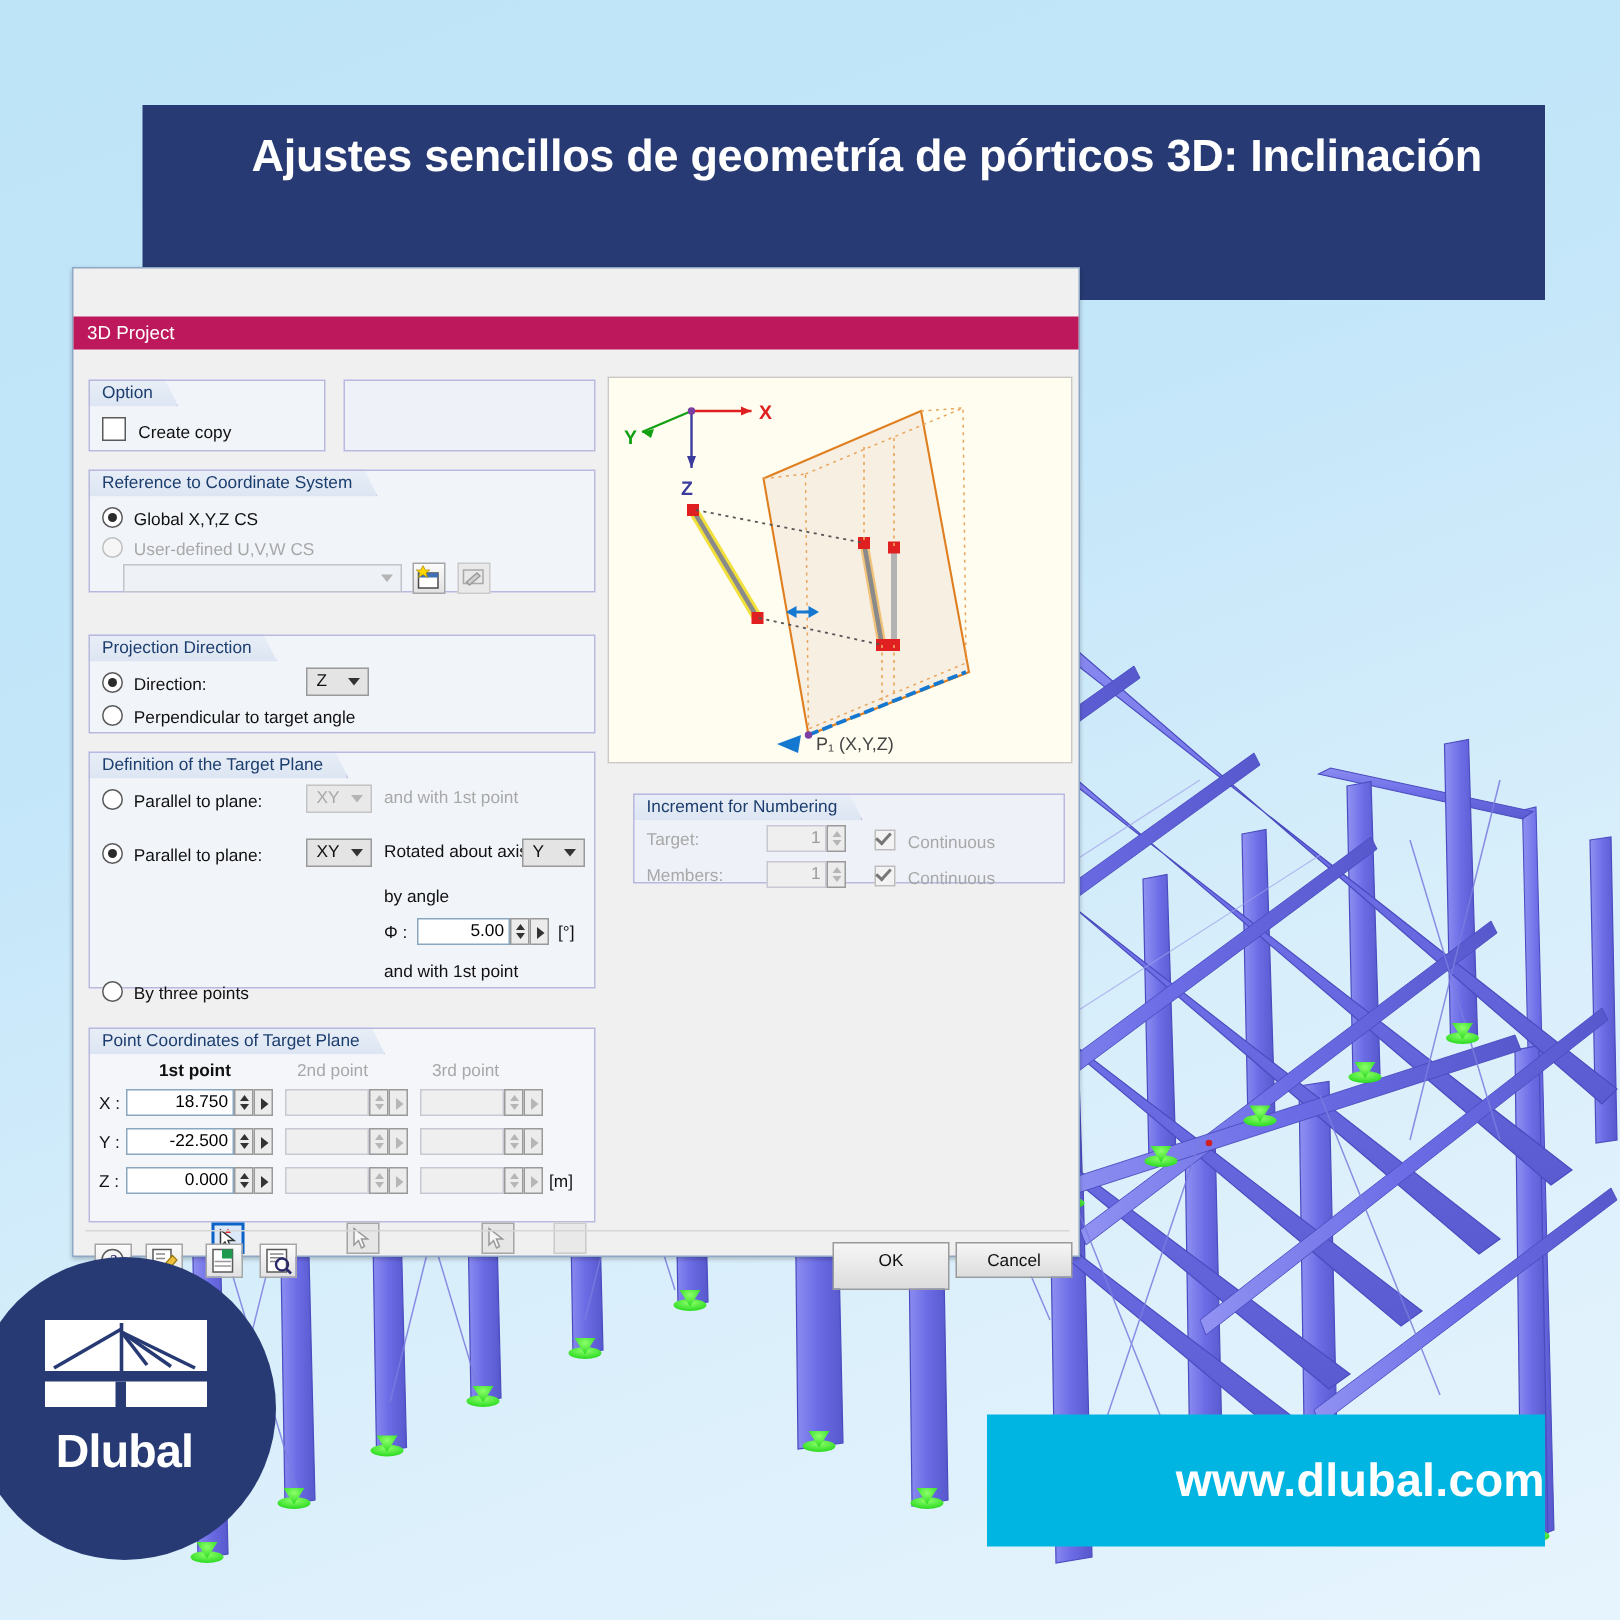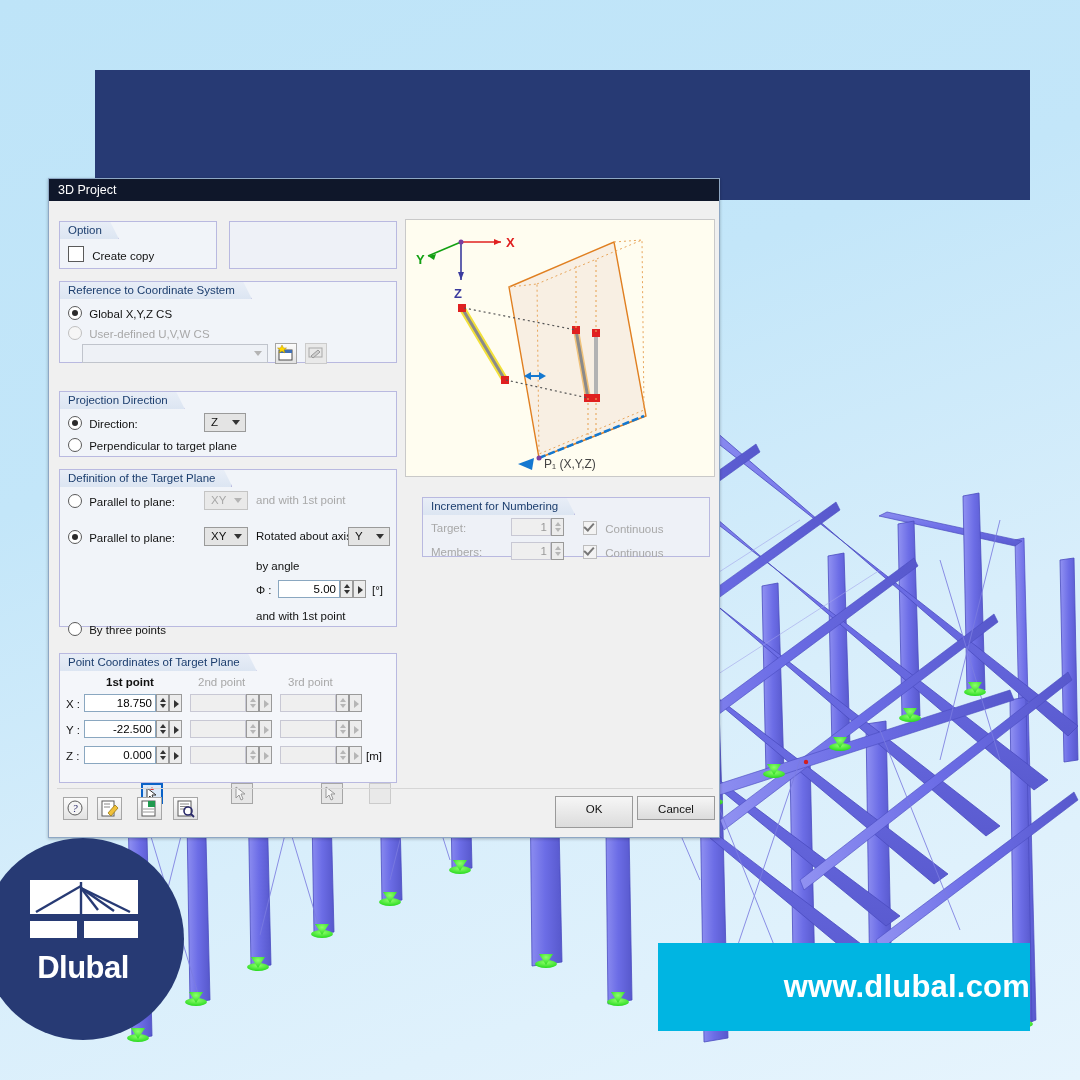--- a/index.html
+++ b/index.html
@@ -21,22 +21,22 @@
   #title-banner .tline.l1{text-align:right;}
   
   #model-layer{position:absolute;left:0;top:0;width:1080px;height:1080px;pointer-events:none;}
   
   #dialog{
     position:absolute;left:48px;top:178px;width:672px;height:660px;
     background:#f0f0f0;border:1px solid #8ea7c4;box-sizing:border-box;
     box-shadow:0 1px 3px rgba(0,0,0,.25);
   }
   #dialog-titlebar{
-    height:22px;background:#0f172a;color:#fff;font-size:12.5px;
-    padding:4px 0 0 9px;box-sizing:border-box;
+    height:22px;background:#be185d;color:#fff;font-size:12.5px;
+    padding:4px 0 0 9px;box-sizing:border-box;margin-top:32px;
   }
   #dialog-body{position:relative;width:100%;height:calc(100% - 22px);}
   .gb{
     position:absolute;border:1px solid #b9b9e0;background:#f1f4f9;
     box-sizing:border-box;
   }
   .gb>.gb-title{
     position:absolute;left:-1px;top:-1px;height:17px;line-height:17px;
     background:linear-gradient(180deg,#e8eef7 0%,#dce5f2 100%);
     color:#1c3e6e;font-size:11.5px;padding:0 16px 0 8px;
@@ -344,20 +344,21 @@
         <circle cx="140" cy="656" r="2.2"></circle>
           <circle cx="1026" cy="1000" r="2.2"></circle>
         <circle cx="716" cy="795" r="2.2"></circle>
           <circle cx="806" cy="762" r="2.2"></circle>
       </g>
     </g>
   </svg>
 </div>
 
 <div id="title-banner">
+  <div class="tline l1">Ajustes sencillos de geometría de pórticos 3D: Inclinación</div>
 </div>
 
 <div id="dialog">
   <div id="dialog-titlebar">
     <span>3D Project</span>
   </div>
 
   <div id="dialog-body">
 
     <div class="gb" style="left:10px;top:20px;width:158px;height:48px;">
@@ -404,21 +405,21 @@
       <div class="fld" style="position:absolute;left:8px;top:24px;">
         <span class="radio on"></span>
         <span style="margin-left:4px;">Direction:</span>
       </div>
       <div class="combo" style="position:absolute;left:144px;top:21px;width:42px;">
         <span>Z</span>
         <span class="chev"></span>
       </div>
       <div class="fld" style="position:absolute;left:8px;top:46px;">
         <span class="radio"></span>
-        <span style="margin-left:4px;">Perpendicular to target plane</span>
+        <span style="margin-left:4px;">Perpendicular to target angle</span>
       </div>
     </div>
 
     <div class="gb" style="left:10px;top:268px;width:338px;height:158px;">
       <div class="gb-title">Definition of the Target Plane</div>
 
       <div class="fld" style="position:absolute;left:8px;top:24px;">
         <span class="radio"></span>
         <span style="margin-left:4px;">Parallel to plane:</span>
       </div>

